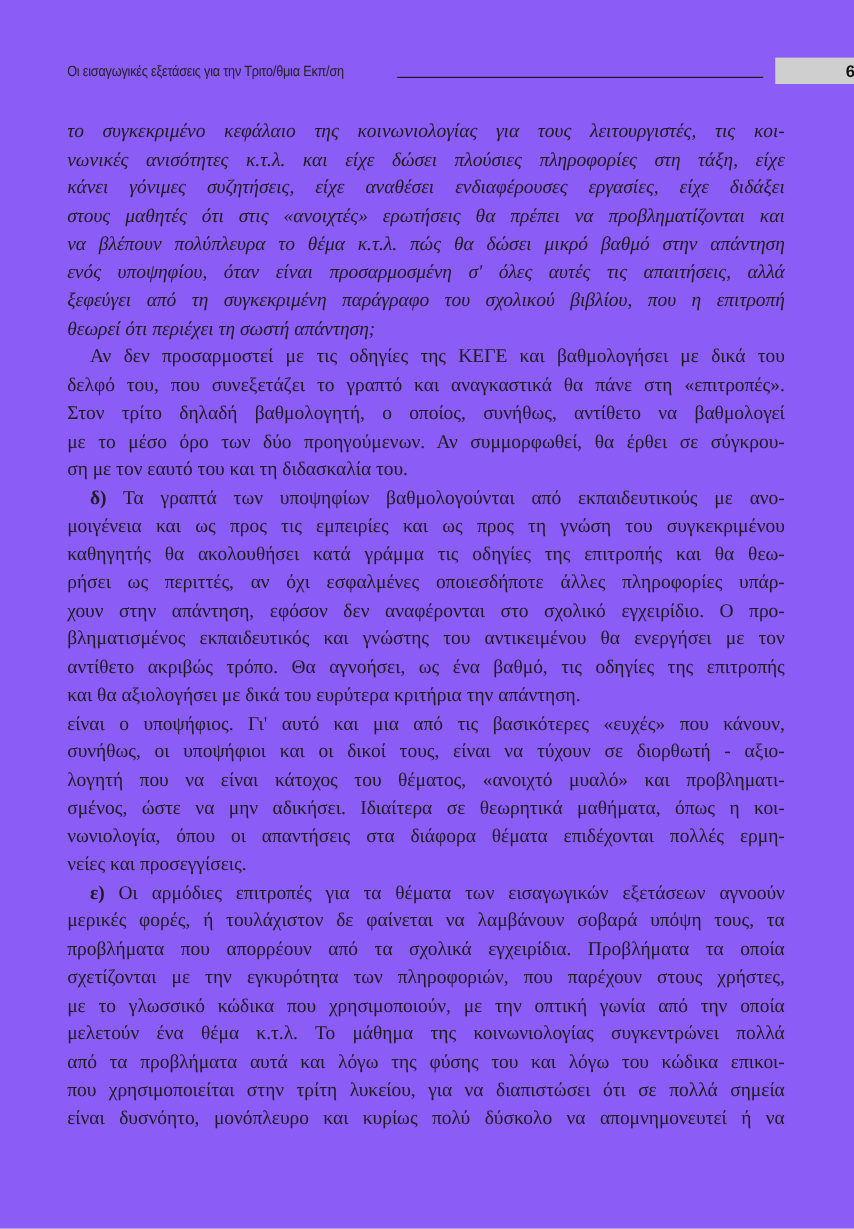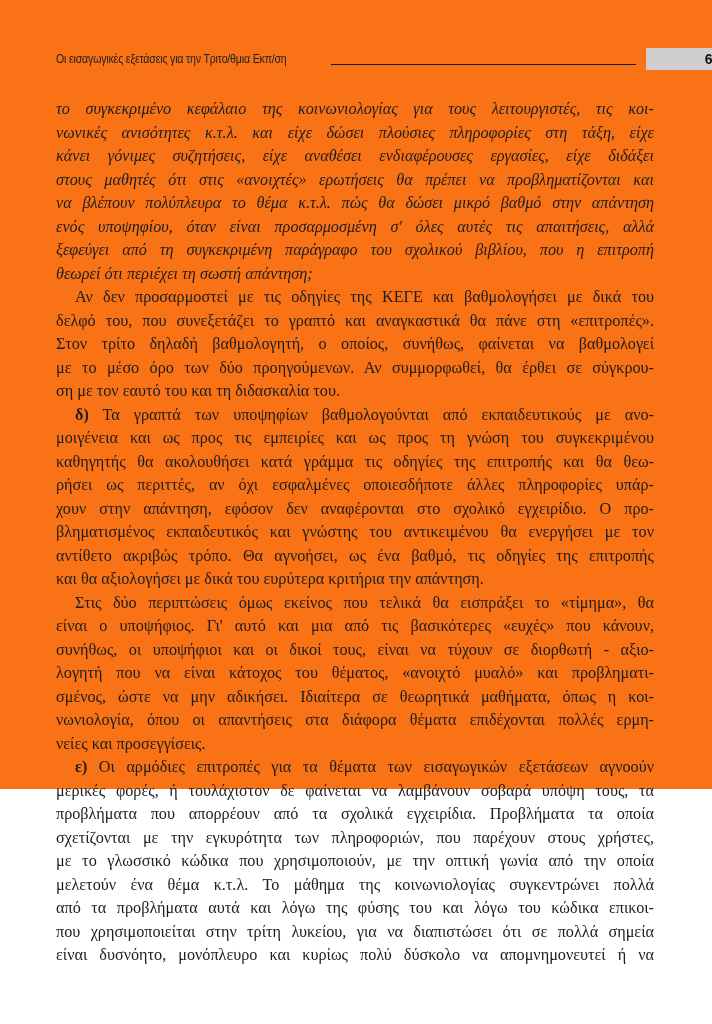--- a/index.html
+++ b/index.html
@@ -1,17 +1,17 @@
 <!DOCTYPE html>
 <html><head>
 <meta charset="utf-8">
 <style>
   html, body { margin: 0; padding: 0; background: #ffffff; }
   body { width: 712px; height: 1024px; position: relative; overflow: hidden; }
-  .page { position: absolute; left: 0; top: 0; width: 712px; height: 789px; background: #f97316; }
+  .page { position: absolute; left: 0; top: 0; width: 712px; height: 1024px; background: #8b5cf6; }
   .running-head { position: absolute; left: 56px; top: 52px; width: 600px; height: 20px; }
   .running-title { position: absolute; left: 0; top: 0; font-family: "Liberation Sans", sans-serif; font-size: 12.3px; color: #222; letter-spacing: -0.2px; transform: scaleX(0.86); transform-origin: left top; white-space: nowrap; }
   .running-rule { position: absolute; left: 275px; top: 12px; width: 305px; height: 0; border-top: 1.6px solid #1a1a1a; }
   .page-number { position: absolute; left: 590px; top: -4px; width: 37px; height: 22px; background: #cfcfcf; color: #111; font-family: "Liberation Sans", sans-serif; font-weight: bold; font-size: 14px; text-align: center; line-height: 22px; padding-left: 48px; }
   .body-text { position: absolute; left: 56px; top: 98px; width: 598px; font-family: "Liberation Serif", serif; font-size: 16.2px; line-height: 23.5px; color: #1d1d1d; }
   .line { display: block; white-space: nowrap; text-align-last: justify; text-align: justify; }
   .line.last { text-align-last: left; }
   .ital { font-style: italic; }
   .indent { padding-left: 19px; }
   .label { font-weight: bold; }
@@ -33,36 +33,35 @@
         <span class="line"><span>κάνει γόνιμες συζητήσεις, είχε αναθέσει ενδιαφέρουσες εργασίες, είχε διδάξει</span></span>
         <span class="line"><span>στους μαθητές ότι στις «ανοιχτές» ερωτήσεις θα πρέπει να προβληματίζονται και</span></span>
         <span class="line"><span>να βλέπουν πολύπλευρα το θέμα κ.τ.λ. πώς θα δώσει μικρό βαθμό στην απάντηση</span></span>
         <span class="line"><span>ενός υποψηφίου, όταν είναι προσαρμοσμένη σ' όλες αυτές τις απαιτήσεις, αλλά</span></span>
         <span class="line"><span>ξεφεύγει από τη συγκεκριμένη παράγραφο του σχολικού βιβλίου, που η επιτροπή</span></span>
         <span class="line last"><span>θεωρεί ότι περιέχει τη σωστή απάντηση;</span></span>
       </div>
       <div>
         <span class="line indent"><span>Αν δεν προσαρμοστεί με τις οδηγίες της ΚΕΓΕ και βαθμολογήσει με δικά του</span></span>
         <span class="line"><span>δελφό του, που συνεξετάζει το γραπτό και αναγκαστικά θα πάνε στη «επιτροπές».</span></span>
-        <span class="line"><span>Στον τρίτο δηλαδή βαθμολογητή, ο οποίος, συνήθως, φαίνεται να βαθμολογεί</span></span>
+        <span class="line"><span>Στον τρίτο δηλαδή βαθμολογητή, ο οποίος, συνήθως, αντίθετο να βαθμολογεί</span></span>
         <span class="line"><span>με το μέσο όρο των δύο προηγούμενων. Αν συμμορφωθεί, θα έρθει σε σύγκρου-</span></span>
         <span class="line last"><span>ση με τον εαυτό του και τη διδασκαλία του.</span></span>
       </div>
       <div>
         <span class="line indent"><span class="label">δ)</span><span> Τα γραπτά των υποψηφίων βαθμολογούνται από εκπαιδευτικούς με ανο-</span></span>
         <span class="line"><span>μοιγένεια και ως προς τις εμπειρίες και ως προς τη γνώση του συγκεκριμένου</span></span>
         <span class="line"><span>καθηγητής θα ακολουθήσει κατά γράμμα τις οδηγίες της επιτροπής και θα θεω-</span></span>
         <span class="line"><span>ρήσει ως περιττές, αν όχι εσφαλμένες οποιεσδήποτε άλλες πληροφορίες υπάρ-</span></span>
         <span class="line"><span>χουν στην απάντηση, εφόσον δεν αναφέρονται στο σχολικό εγχειρίδιο. Ο προ-</span></span>
         <span class="line"><span>βληματισμένος εκπαιδευτικός και γνώστης του αντικειμένου θα ενεργήσει με τον</span></span>
         <span class="line"><span>αντίθετο ακριβώς τρόπο. Θα αγνοήσει, ως ένα βαθμό, τις οδηγίες της επιτροπής</span></span>
         <span class="line last"><span>και θα αξιολογήσει με δικά του ευρύτερα κριτήρια την απάντηση.</span></span>
       </div>
       <div>
-        <span class="line indent"><span>Στις δύο περιπτώσεις όμως εκείνος που τελικά θα εισπράξει το «τίμημα», θα</span></span>
         <span class="line"><span>είναι ο υποψήφιος. Γι' αυτό και μια από τις βασικότερες «ευχές» που κάνουν,</span></span>
         <span class="line"><span>συνήθως, οι υποψήφιοι και οι δικοί τους, είναι να τύχουν σε διορθωτή - αξιο-</span></span>
         <span class="line"><span>λογητή που να είναι κάτοχος του θέματος, «ανοιχτό μυαλό» και προβληματι-</span></span>
         <span class="line"><span>σμένος, ώστε να μην αδικήσει. Ιδιαίτερα σε θεωρητικά μαθήματα, όπως η κοι-</span></span>
         <span class="line"><span>νωνιολογία, όπου οι απαντήσεις στα διάφορα θέματα επιδέχονται πολλές ερμη-</span></span>
         <span class="line last"><span>νείες και προσεγγίσεις.</span></span>
       </div>
       <div>
         <span class="line indent"><span class="label">ε)</span><span> Οι αρμόδιες επιτροπές για τα θέματα των εισαγωγικών εξετάσεων αγνοούν</span></span>
         <span class="line"><span>μερικές φορές, ή τουλάχιστον δε φαίνεται να λαμβάνουν σοβαρά υπόψη τους, τα</span></span>

